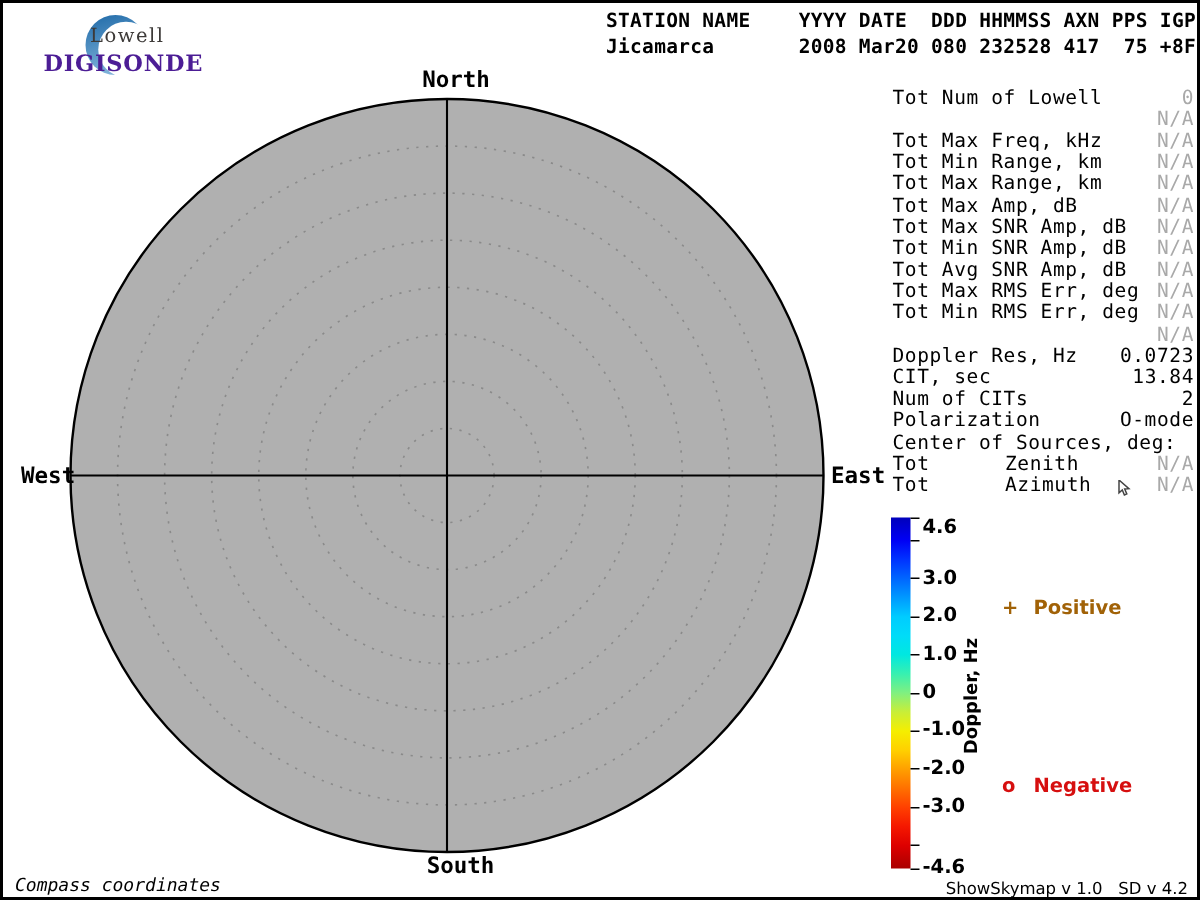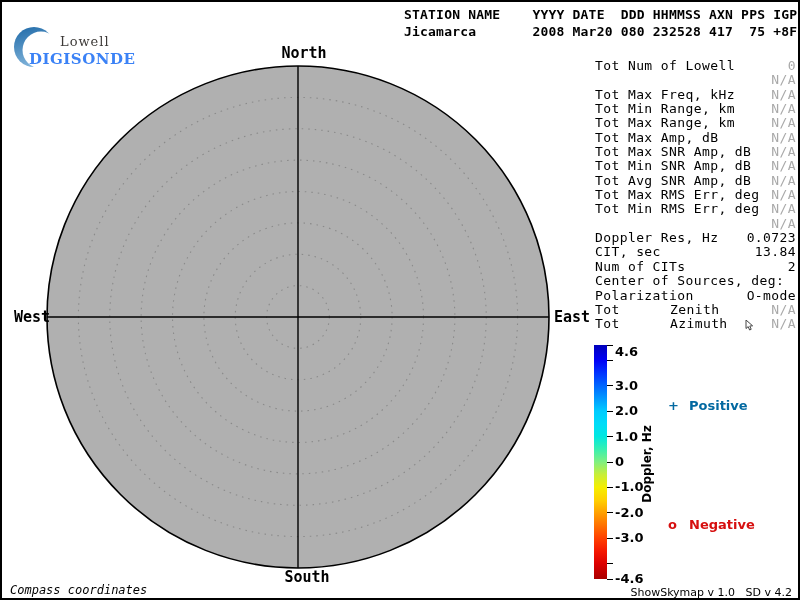--- a/index.html
+++ b/index.html
@@ -5,23 +5,23 @@
   * { margin:0; padding:0; box-sizing:border-box; }
   html,body { background:#fff; }
   #app {
     position:relative; width:800px; height:600px;
     background:#ffffff; border:2px solid #000; overflow:hidden;
     font-family:"DejaVu Sans Mono", monospace;
   }
   .abs { position:absolute; }
 
   
-  #logo { left:8px; top:19px; width:132px; height:48px; }
+  #logo { left:8px; top:2px; width:132px; height:48px;text-align:center; }
   #logo-lowell { left:50px; top:13px; font:13px "DejaVu Serif", serif; color:#3d3a38; letter-spacing:1px; }
-  #logo-digisonde { left:19px; top:29px; font:bold 15px "DejaVu Serif", serif; color:#3b82f6; letter-spacing:0.5px; }
+  #logo-digisonde { left:19px; top:29px; font:bold 15px "DejaVu Serif", serif; color:#4c1d95; letter-spacing:0.5px; }
 
   
   #header {
     left:402px; top:4px;
     font:bold 13px/17px "DejaVu Sans Mono", monospace;
     white-space:pre; color:#000; letter-spacing:0.2px;text-align:right;
   }
 
   
   .compass { font:bold 15px "DejaVu Sans Mono", monospace; color:#000; white-space:nowrap; }
@@ -116,22 +116,22 @@
       <div class="prow"><span class="plabel">Tot Max Amp, dB</span><span class="pval dim">N/A</span></div>
       <div class="prow"><span class="plabel">Tot Max SNR Amp, dB</span><span class="pval dim">N/A</span></div>
       <div class="prow"><span class="plabel">Tot Min SNR Amp, dB</span><span class="pval dim">N/A</span></div>
       <div class="prow"><span class="plabel">Tot Avg SNR Amp, dB</span><span class="pval dim">N/A</span></div>
       <div class="prow"><span class="plabel">Tot Max RMS Err, deg</span><span class="pval dim">N/A</span></div>
       <div class="prow"><span class="plabel">Tot Min RMS Err, deg</span><span class="pval dim">N/A</span></div>
       <div class="prow"><span class="pval dim">N/A</span></div>
       <div class="prow"><span class="plabel">Doppler Res, Hz</span><span class="pval">0.0723</span></div>
       <div class="prow"><span class="plabel">CIT, sec</span><span class="pval">13.84</span></div>
       <div class="prow"><span class="plabel">Num of CITs</span><span class="pval">2</span></div>
+      <div class="prow"><span class="plabel">Polarization</span><span class="pval">O-mode</span></div>
       <div class="prow"><span class="plabel">Center of Sources, deg:</span><span class="pval"></span></div>
-      <div class="prow"><span class="plabel">Polarization</span><span class="pval">O-mode</span></div>
       <div class="prow"><span class="plabel">Tot</span><span class="psub">Zenith</span><span class="pval dim">N/A</span></div>
       <div class="prow"><span class="plabel">Tot</span><span class="psub">Azimuth</span><span class="cursor-wrap"><svg width="10" height="11" viewBox="0 0 10 11">
             <path d="M1,0 L1,8.5 L3.2,6.6 L4.6,10 L6.2,9.3 L4.8,6 L7.6,5.8 Z" fill="#fff" stroke="#444" stroke-width="1"></path>
           </svg></span><span class="pval dim">N/A</span></div>
     </div>
 
   <div id="cbar" class="abs" style="background: linear-gradient(rgb(0, 0, 187) 0%, rgb(0, 0, 245) 6.5%, rgb(0, 51, 255) 12%, rgb(0, 102, 255) 17.4%, rgb(0, 153, 255) 22.8%, rgb(0, 204, 255) 28.3%, rgb(0, 220, 248) 33.7%, rgb(0, 232, 224) 39.1%, rgb(56, 240, 176) 44.6%, rgb(128, 240, 128) 50%, rgb(200, 238, 56) 55.4%, rgb(245, 238, 0) 60.9%, rgb(255, 208, 0) 66.3%, rgb(255, 160, 0) 71.7%, rgb(255, 112, 0) 77.2%, rgb(255, 64, 0) 82.6%, rgb(245, 24, 0) 88%, rgb(221, 0, 0) 93.5%, rgb(170, 0, 0) 100%);"></div>
   <div id="cbar-ticks">
       <div class="cb-tick abs" style="left: 605px; top: 342.5px;"></div>
       <div class="cb-label abs" style="left: 613px; top: 342px;">4.6</div>
@@ -149,20 +149,20 @@
       <div class="cb-tick abs" style="left: 605px; top: 510.37px;"></div>
       <div class="cb-label abs" style="left: 613px; top: 502.87px;">-2.0</div>
       <div class="cb-tick abs" style="left: 605px; top: 535.804px;"></div>
       <div class="cb-label abs" style="left: 613px; top: 528.304px;">-3.0</div>
       <div class="cb-tick abs" style="left: 605px; top: 561.239px;"></div>
       <div class="cb-tick abs" style="left: 605px; top: 576.5px;"></div>
       <div class="cb-label abs" style="left: 613px; top: 569px;">-4.6</div>
     </div>
   <div id="cbar-title" class="abs">Doppler, Hz</div>
 
-  <div id="legend-pos" class="abs legend" style="color: #0369a1;"><span class="lmarker">+</span><span>Positive</span></div>
+  <div id="legend-pos" class="abs legend" style="color: #a16207;"><span class="lmarker">+</span><span>Positive</span></div>
   <div id="legend-neg" class="abs legend" style="color: rgb(214, 15, 15);"><span class="lmarker">o</span><span>Negative</span></div>
 
   <div id="footer-left" class="abs footer-italic">Compass coordinates</div>
   <div id="footer-center" class="abs footer-italic">Zenith: max 40°  step 5°</div>
   <div id="footer-right" class="abs">ShowSkymap v 1.0   SD v 4.2</div>
 
 </div>
 
 </body></html>

